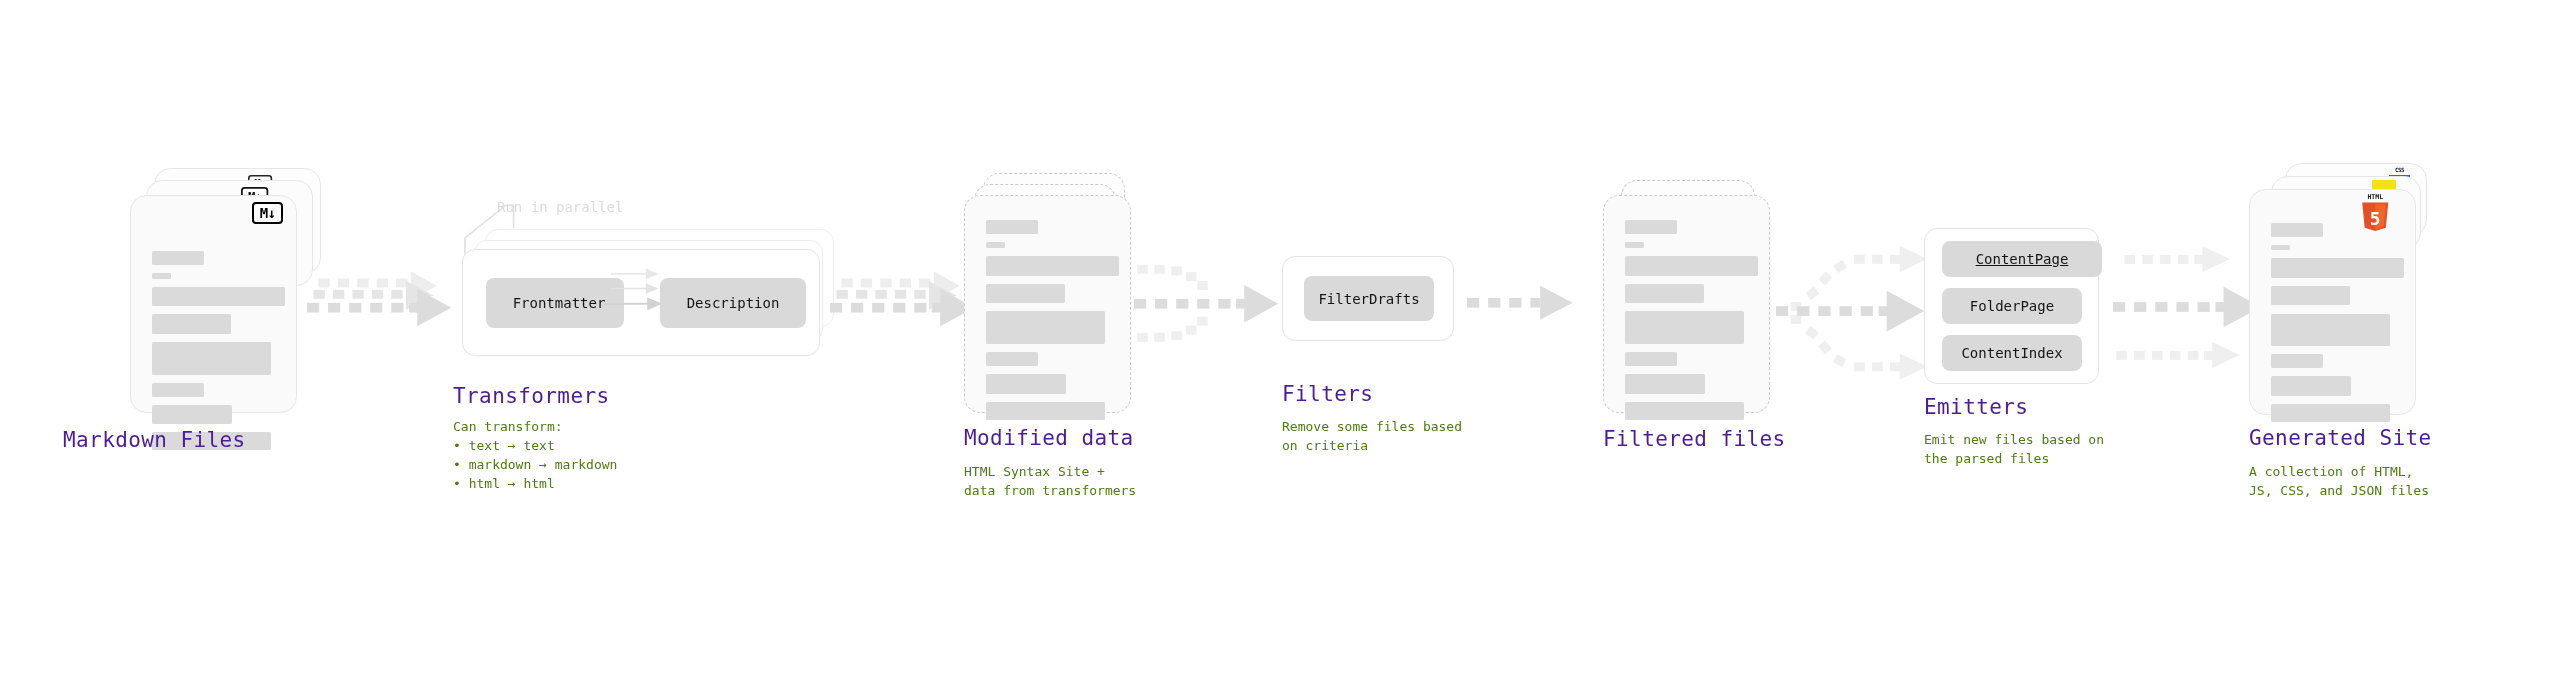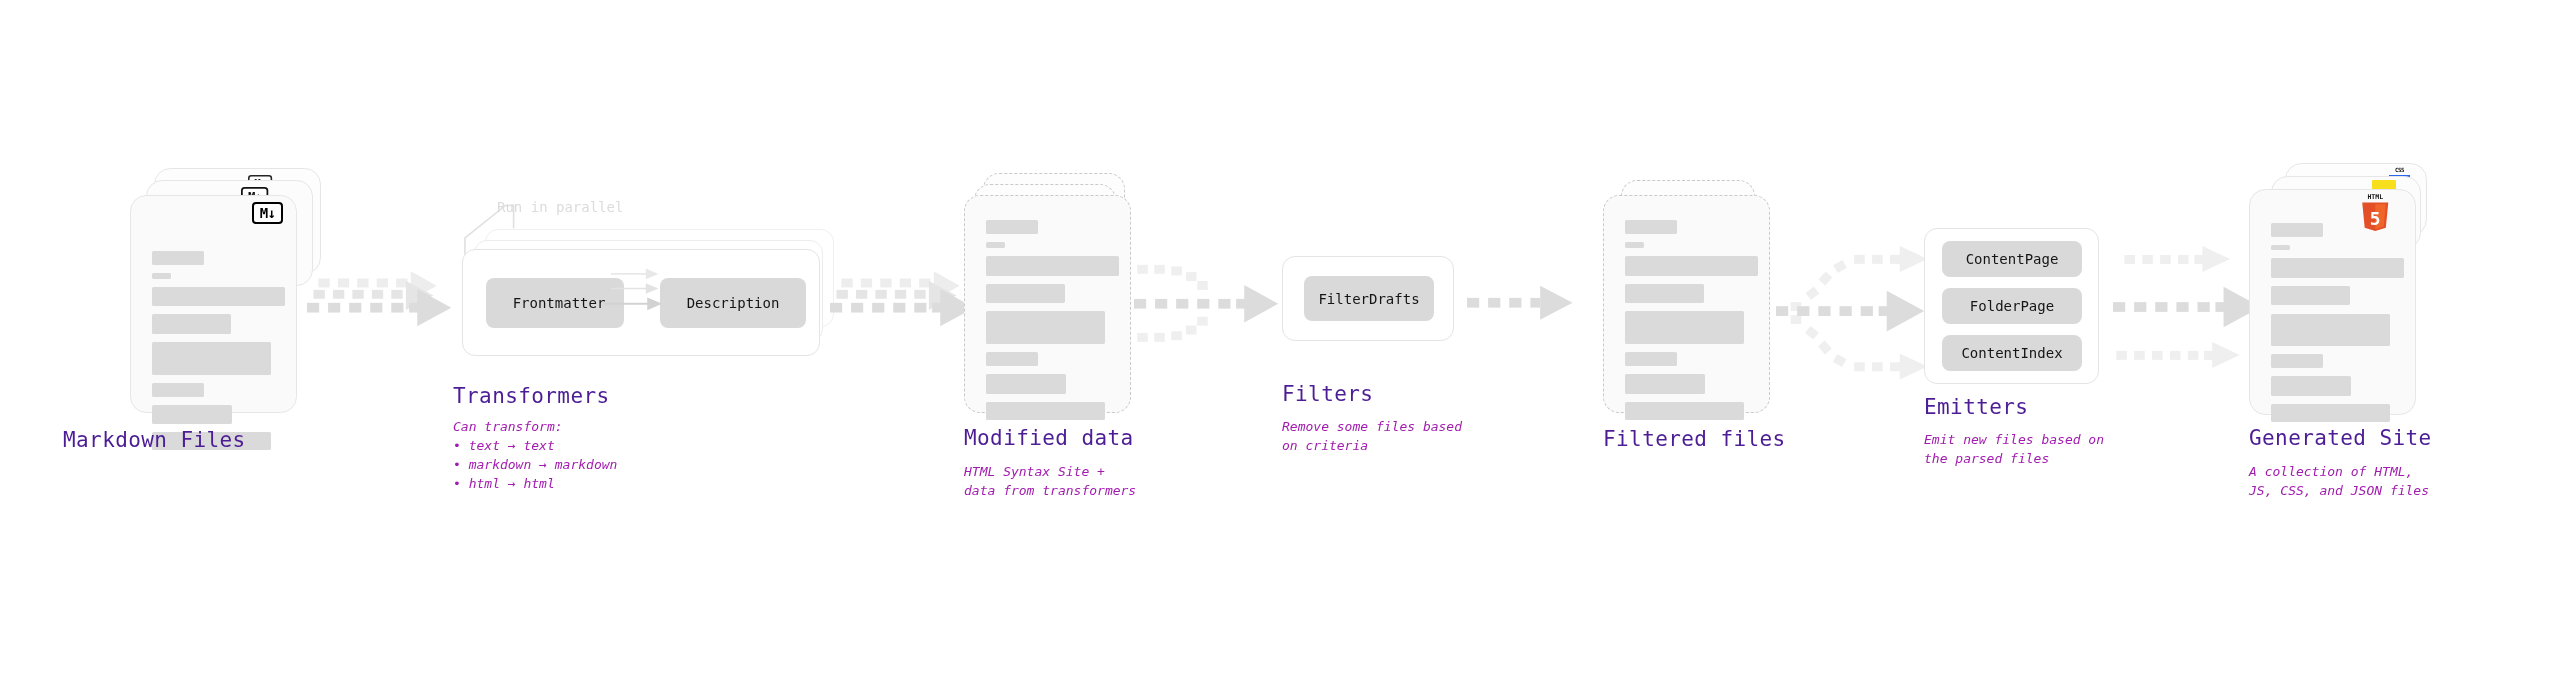--- a/index.html
+++ b/index.html
@@ -70,24 +70,23 @@
   .stage-title {
     position: absolute;
     font-size: 21px;
     color: #4c1d95;
     letter-spacing: 0.4px;
     white-space: nowrap;
   }
   .stage-desc {
     position: absolute;
     font-size: 13px;
-    color: #a21caf;
+    color: #4d7c0f;
     line-height: 1.45;
     white-space: pre-line;
-    font-style: italic;
   }
 
   
   .group-box {
     position: absolute;
     border: 1.6px solid #e4e4e4;
     border-radius: 13px;
     background: #ffffff;
     box-sizing: border-box;
   }
@@ -386,21 +385,21 @@
       <rect x="52" y="91" width="15" height="12"></rect>
         <rect x="78" y="91" width="15" height="12"></rect>
       <rect x="104" y="91" width="15" height="12"></rect>
         <rect x="126" y="91" width="12" height="12"></rect>
       <path d="M136 72 L182 97 L136 122 Z"></path>
     </g>
   </svg>
 
   <div>
     <div class="group-box" style="left:1924px; top:228px; width:175px; height:156px;"></div>
-    <div class="pill" style="left:1942px; top:241px; width:140px; height:36px;">ContentPage</div>
+    <div class="pill" style="left:1942px; top:241px; width:160px; height:36px;text-decoration:underline;">ContentPage</div>
     <div class="pill" style="left:1942px; top:288px; width:140px; height:36px;">FolderPage</div>
     <div class="pill" style="left:1942px; top:335px; width:140px; height:36px;">ContentIndex</div>
 
     <div class="stage-title" style="left:1924px; top:395px;">Emitters</div>
     <div class="stage-desc" style="left:1924px; top:431px;">Emit new files based on
 the parsed files</div>
   </div>
 
   <svg class="arrow-svg" style="left:2113px; top:232px;" width="187" height="163" viewBox="0 0 230 200">
     <g fill="#efefef">

